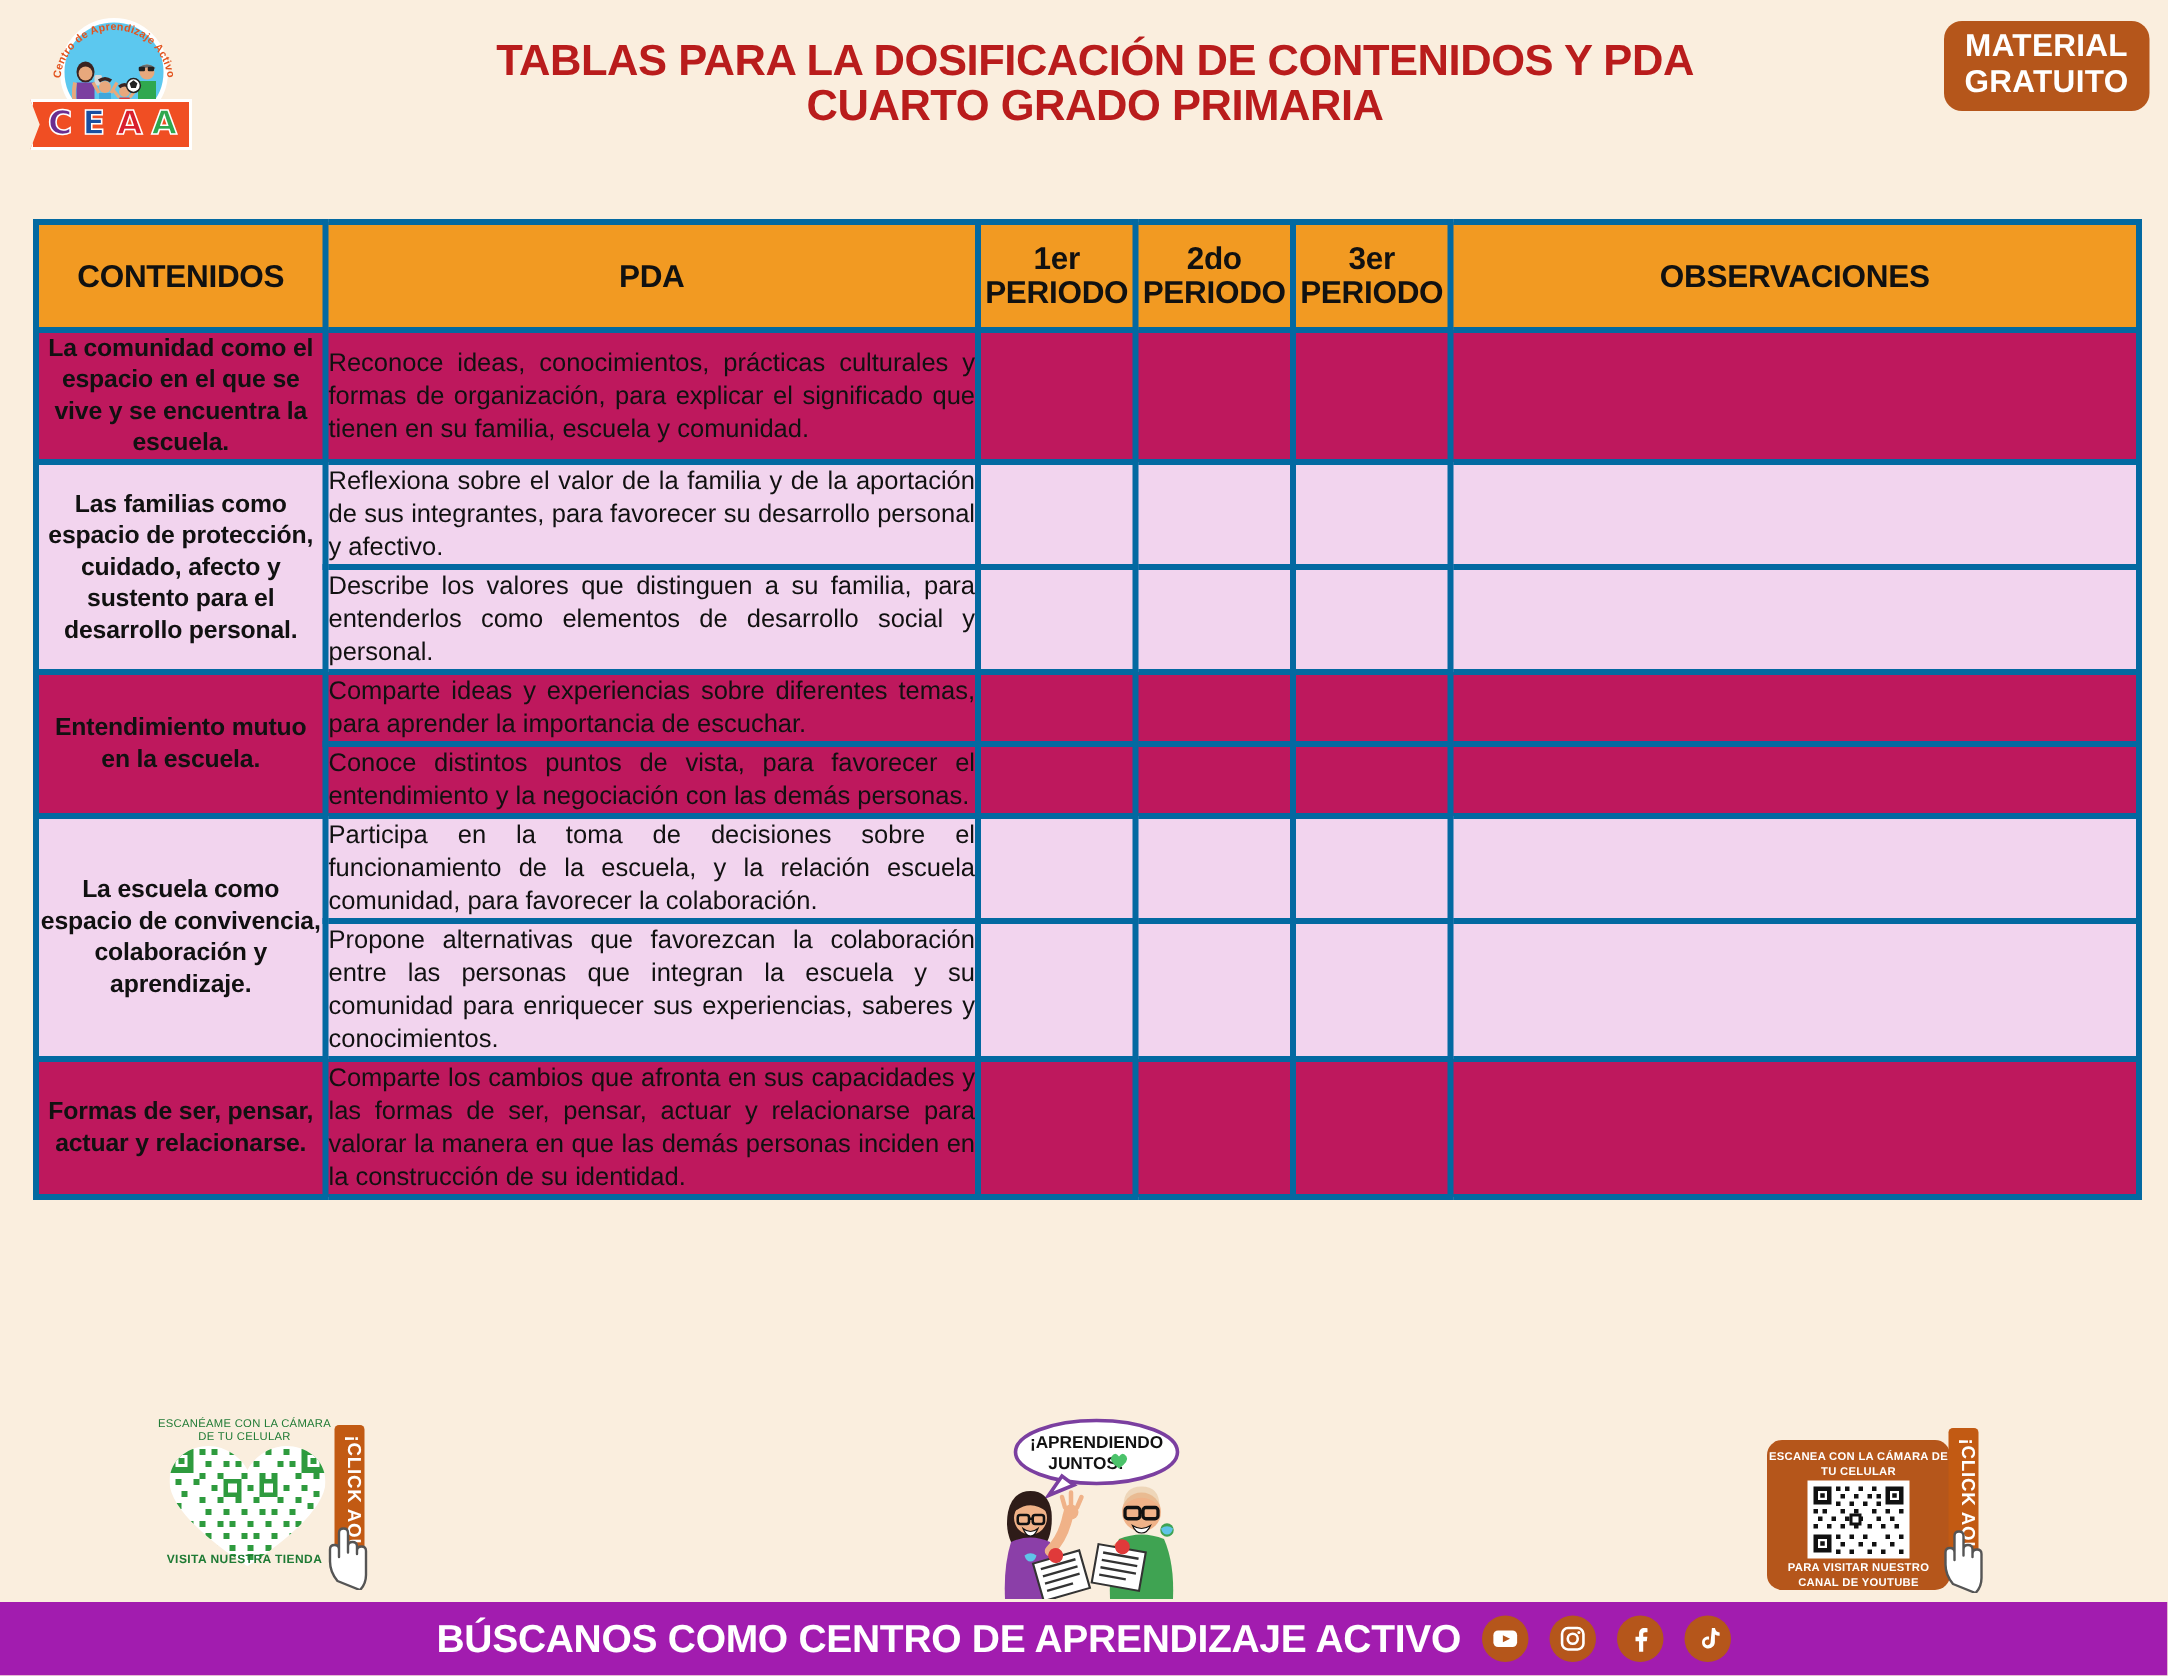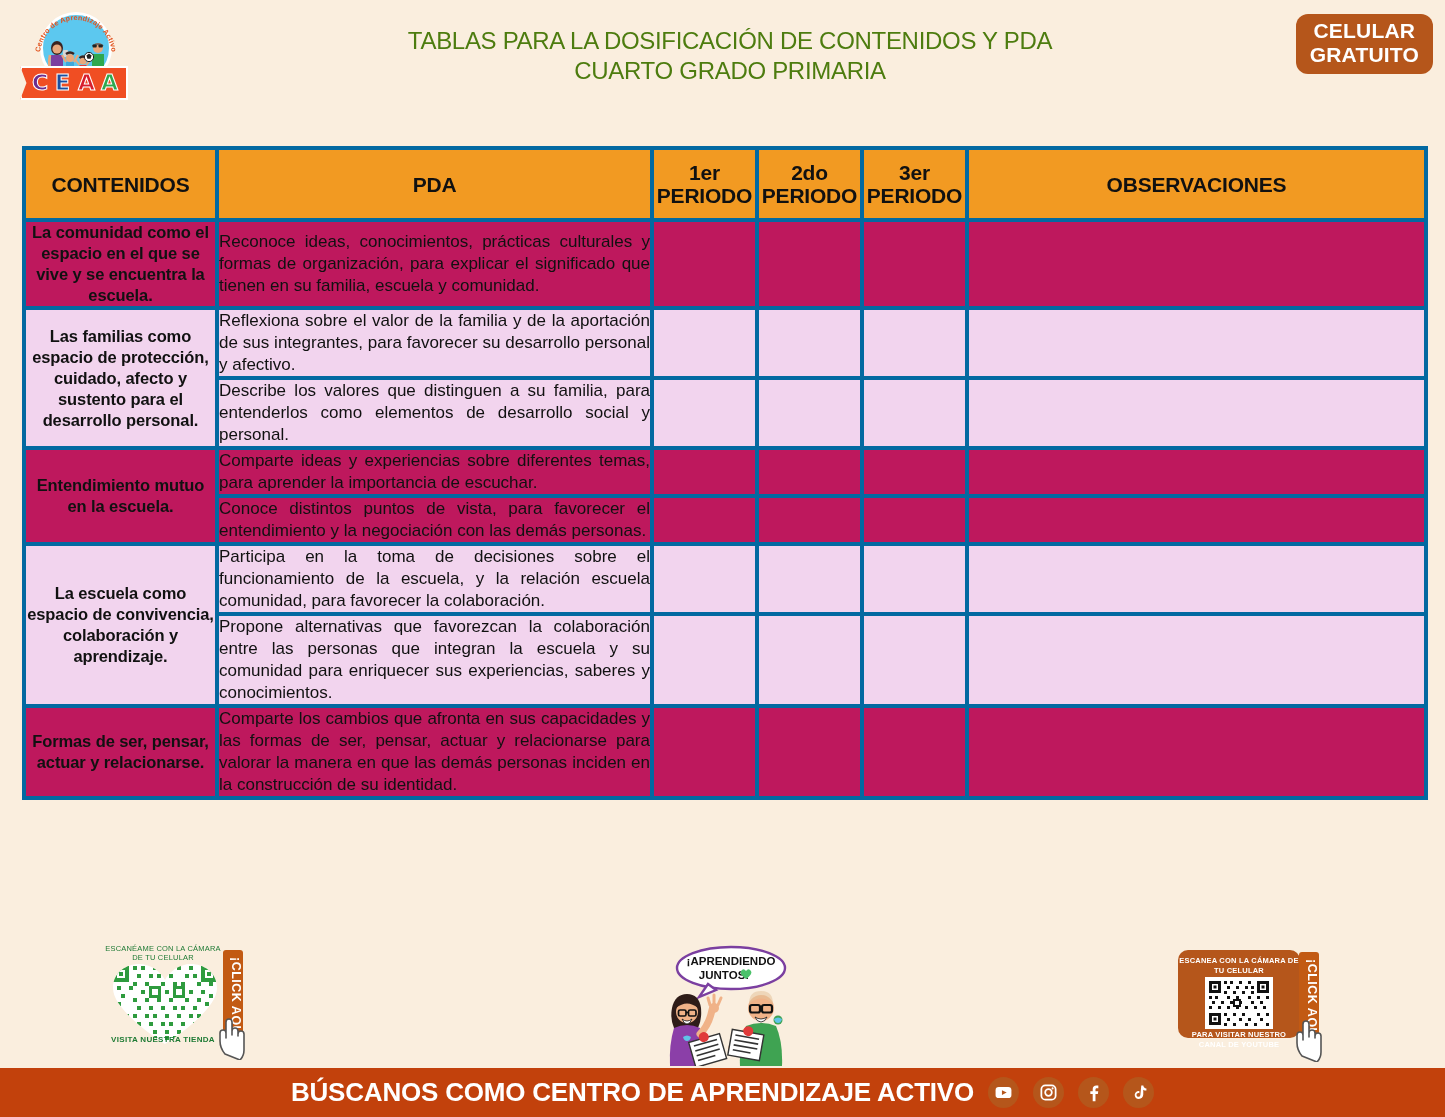--- a/index.html
+++ b/index.html
@@ -31,21 +31,21 @@
     -webkit-text-stroke:1px #fff;
     font-family:"DejaVu Sans", sans-serif;
   }
   .cL1{left:10px;top:2px;color:#6B2D8F;}
   .cL2{left:33px;top:2px;color:#1A4FA0;}
   .cL3{left:56px;top:2px;color:#D81E2C;}
   .cL4{left:79px;top:2px;color:#2FA84F;}
 
   .titles{position:absolute;left:300px;top:26px;width:860px;text-align:center;}
   .title-1{
-    font-size:24px;font-weight:normal;color:#4d7c0f;letter-spacing:-0.3px;
+    font-size:29px;font-weight:bold;color:#b91c1c;letter-spacing:-0.3px;
     line-height:30px;font-family:"Liberation Sans", sans-serif;
   }
   .title-2{
     font-size:23px;font-weight:bold;color:#F2A02A;letter-spacing:-0.2px;
     margin-top:6px;
   }
 
   .material-badge{
     position:absolute;right:12px;top:14px;
     background:#B5561B;color:#fff;border-radius:12px;
@@ -113,41 +113,41 @@
   }
   .click-tab.left-tab{left:120px;top:6px;width:20px;height:96px;padding-top:2px;}
   .hand{position:absolute;width:46px;height:46px;}
   .hand.left-hand{left:108px;top:70px;}
 
   
   .illus{position:absolute;left:648px;top:2px;width:165px;height:124px;}
 
   
   .yt-card{
-    position:absolute;left:1178px;top:10px;width:122px;height:88px;
+    position:absolute;left:1178px;top:20px;width:122px;height:100px;
     background:#B5561B;border-radius:10px;
   }
   .yt-cap-top{
     position:absolute;left:0;top:6px;width:122px;text-align:center;
     font-size:7.5px;font-weight:bold;color:#fff;line-height:9.5px;
     letter-spacing:0.2px;
   }
   .yt-qr{position:absolute;left:27px;top:27px;width:68px;height:52px;background:#fff;padding:2px;box-sizing:border-box;}
   .yt-cap-bot{
     position:absolute;left:0;top:80px;width:122px;text-align:center;
     font-size:7.5px;font-weight:bold;color:#fff;line-height:9.5px;
     letter-spacing:0.2px;
   }
   .click-tab.right-tab{left:1299px;top:12px;width:20px;height:96px;padding-top:2px;}
   .hand.right-hand{left:1288px;top:76px;}
 
   
   .bottom-bar{
     position:absolute;left:0;top:1068px;width:1445px;height:49px;
-    background:#c2410c;display:flex;align-items:center;justify-content:center;gap:14px;
+    background:#a21caf;display:flex;align-items:center;justify-content:center;gap:14px;
   }
   .bottom-bar .bb-text{
     color:#fff;font-size:26px;font-weight:bold;letter-spacing:-0.2px;
   }
   .soc{
     width:31px;height:31px;border-radius:50%;background:#B5561B;
     display:flex;align-items:center;justify-content:center;
   }
   .soc svg{display:block;}
 </style>
@@ -204,21 +204,21 @@
       <span class="cL4">A</span>
     </div>
   </div>
 
   <div class="titles">
     <div class="title-1">TABLAS PARA LA DOSIFICACIÓN DE CONTENIDOS Y PDA</div>
     <div class="title-1">CUARTO GRADO PRIMARIA</div>
   </div>
 
   <div class="material-badge">
-    <div>CELULAR</div>
+    <div>MATERIAL</div>
     <div>GRATUITO</div>
   </div>
 </div>
 
 <div class="table-wrap">
   <table class="sheet">
     <colgroup>
       <col class="col-cont">
         <col class="col-pda">
       <col class="col-per">

